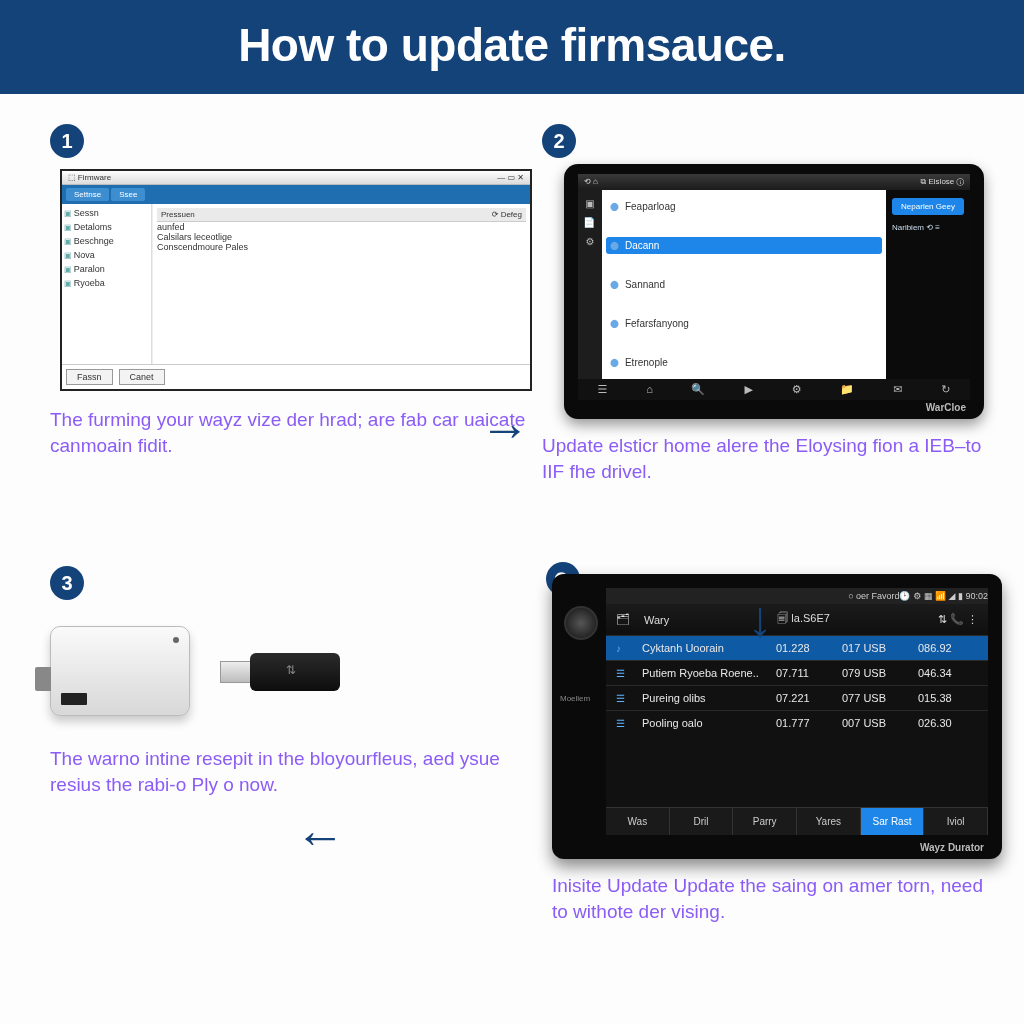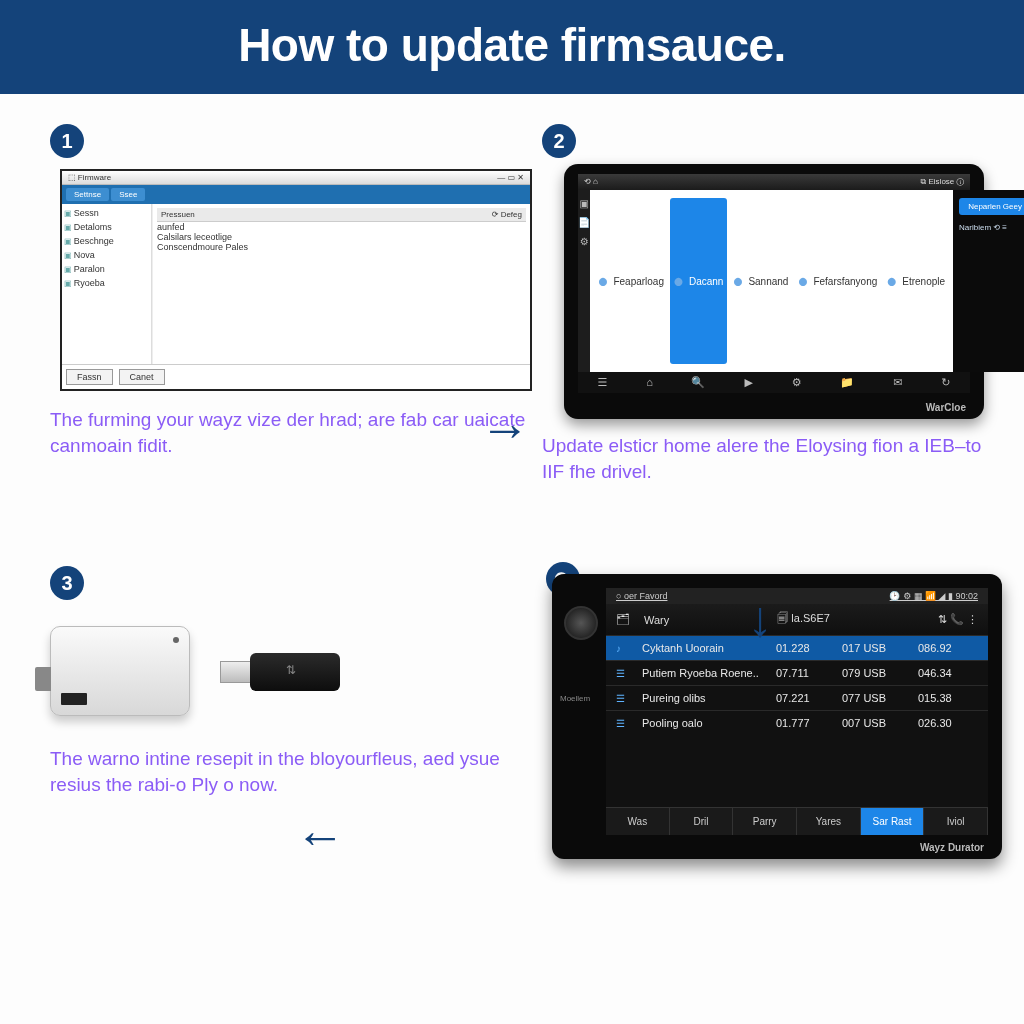--- a/index.html
+++ b/index.html
@@ -139,21 +139,21 @@
     width:24px; background:#1d1d1d;
     display:flex; flex-direction:column; gap:8px;
     padding:8px 0; color:#bbb; font-size:10px;
     align-items:center;
   }
   .tab-main {
     flex:1; background:#fff; display:flex;
   }
   .tab-list {
     flex:1; padding:8px 4px;
-    display:flex; flex-direction:row; gap:2px;
+    display:flex; flex-direction:column; gap:22px;
   }
   .tab-li {
     display:flex; align-items:center; gap:6px;
     font-size:10px; color:#333; padding:3px 4px;
     border-radius:3px;
   }
   .tab-li.sel { background:#1d86e8; color:#fff; }
   .tab-li::before { content:"⬤"; font-size:8px; color:#6aa9e6; }
   .tab-right {
     width:84px; background:#0b0b0b; color:#cde;
@@ -246,22 +246,22 @@
   }
   .hu-screen{
     background:#111; border-radius:2px;
     height:100%;
     display:flex; flex-direction:column;
     color:#e8e8e8;
     font-size:11px;
   }
   .hu-status{
     background:#222; color:#ccc;
-    display:flex; justify-content:space-between;
-    padding:3px 10px; font-size:9px;text-decoration:underline;
+    display:flex; justify-content:flex-end;
+    padding:3px 0; font-size:9px;
   }
   .hu-head{
     display:flex; align-items:center; gap:14px;
     padding:6px 10px;
     background:linear-gradient(#1b1b1b,#0f0f0f);
   }
   .hu-head .col { color:#ddd; }
   .hu-table{ flex:1; }
   .hu-row{
     display:grid;
@@ -463,15 +463,16 @@
           <div class="hu-tab">Was</div>
           <div class="hu-tab">Dril</div>
           <div class="hu-tab">Parry</div>
           <div class="hu-tab">Yares</div>
           <div class="hu-tab pri">Sar Rast</div>
           <div class="hu-tab">Iviol</div>
         </div>
       </div>
     </div>
 
+    <p class="caption" style="margin-left:10px">Inisite Update Update the saing on amer torn, need to withote der vising.</p>
   </div>
 
 </div>
 
 </body></html>

